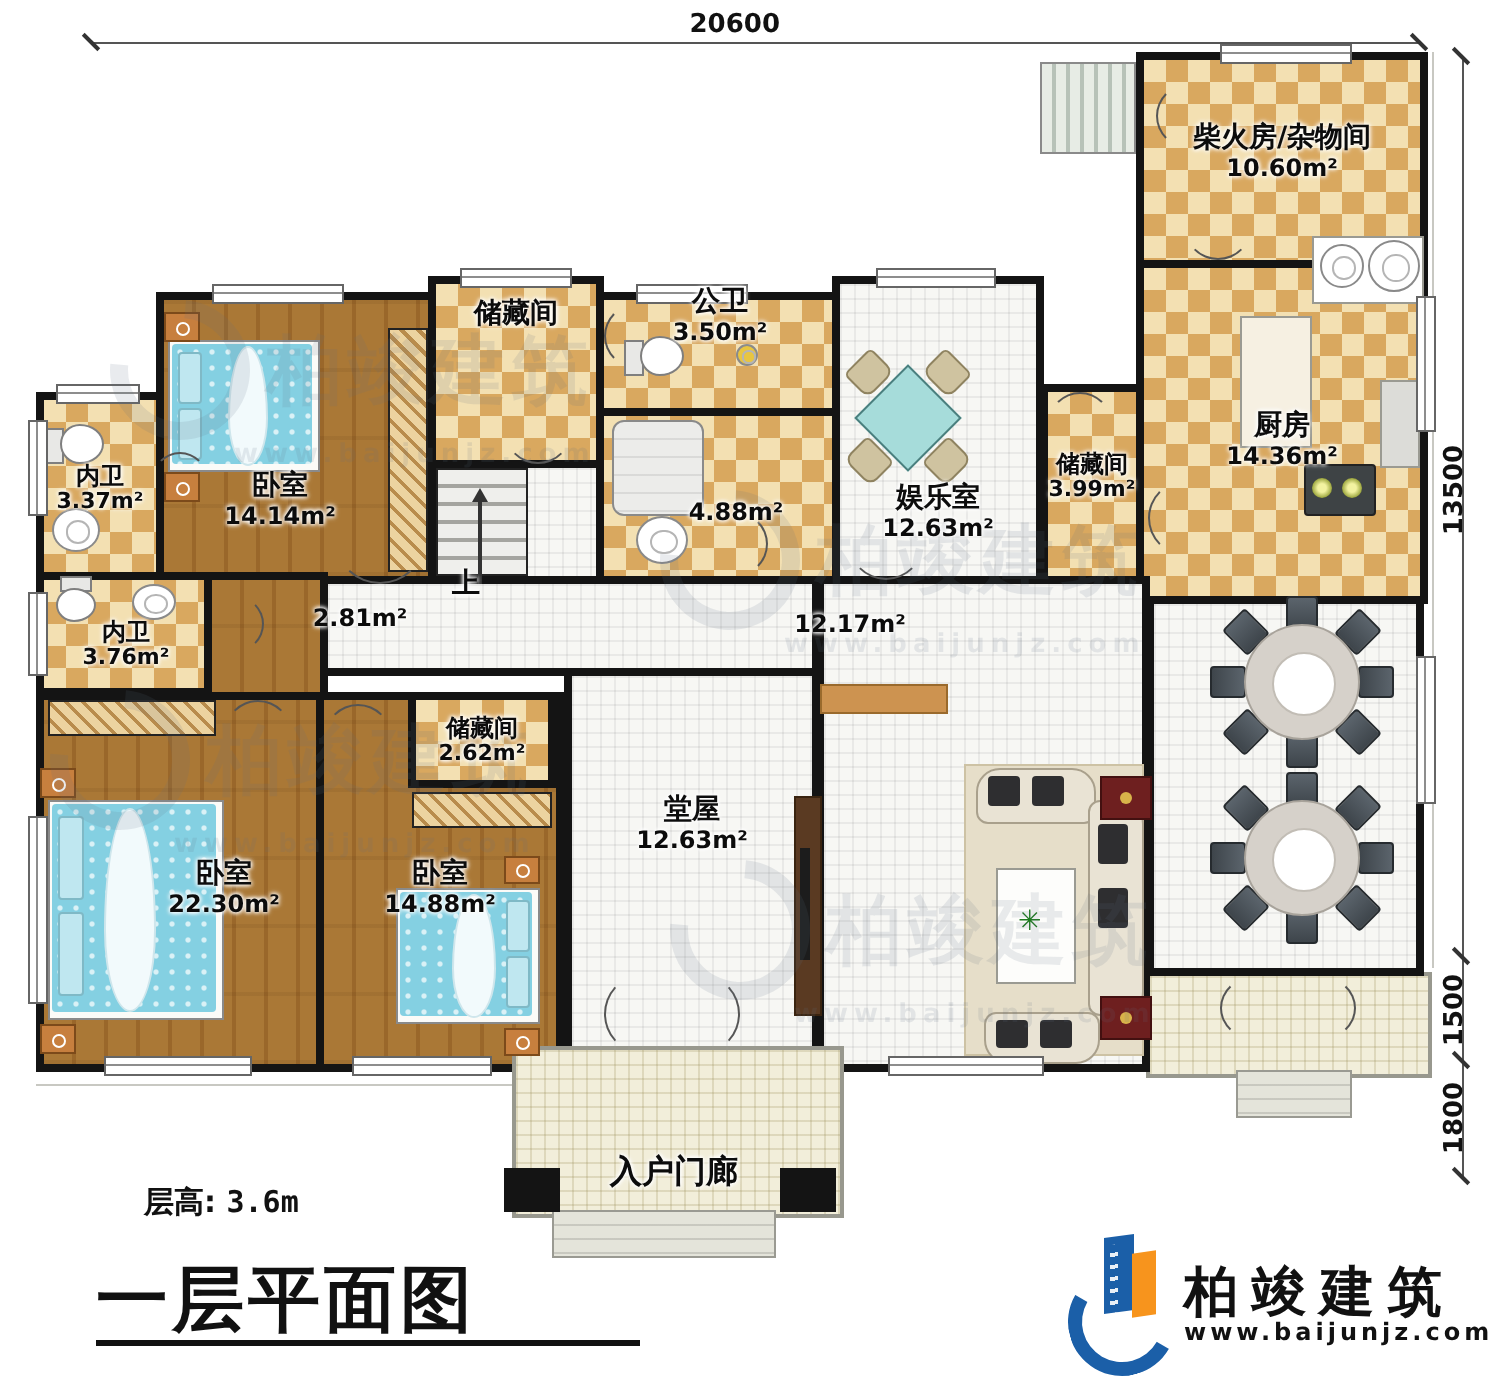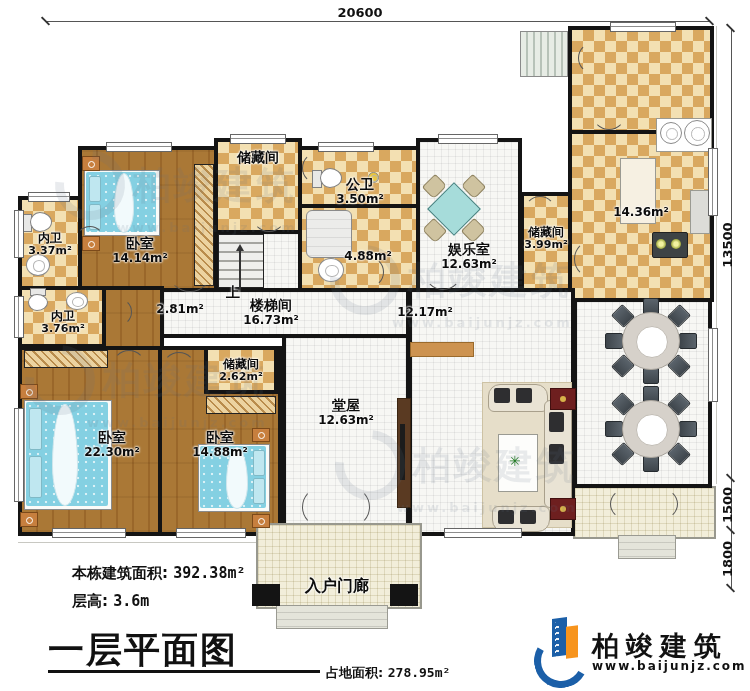--- a/index.html
+++ b/index.html
@@ -64,21 +64,21 @@
   .logo-b2{position:absolute;background:#f7941d;transform:skewY(-8deg);z-index:53;}
 </style>
 </head>
 <body>
 
 <div id="stage">
 
   <div class="dline" style="left:45px;top:21px;width:666px;height:1px;"></div>
   <div class="tick" style="left:40px;top:20px;"></div>
   <div class="tick" style="left:704px;top:20px;"></div>
-  <div class="dim" style="left:330px;top:5px;width:60px;text-align:center;">20600</div>
+  <div class="dim" style="left:330px;top:5px;width:60px;text-align:right;">20600</div>
 
   <div class="dline" style="left:731px;top:28px;width:1px;height:562px;"></div>
   <div class="tick" style="left:725px;top:27px;"></div>
   <div class="tick" style="left:725px;top:477px;"></div>
   <div class="tick" style="left:725px;top:529px;"></div>
   <div class="tick" style="left:725px;top:587px;"></div>
   <div class="dim vdim" style="left:720px;top:290px;width:90px;">13500</div>
   <div class="dim vdim" style="left:720px;top:530px;width:50px;">1500</div>
   <div class="dim vdim" style="left:720px;top:588px;width:58px;">1800</div>
 
@@ -272,32 +272,37 @@
     <div class="u">www.baijunjz.com</div>
   </div>
   <div class="wm" style="left:335px;top:430px;">
     <div class="row">
         <span class="swirl"></span>
         <span class="t">柏竣建筑</span>
       </div>
     <div class="u">www.baijunjz.com</div>
   </div>
 
+  <div class="rl" style="left:568px;top:62px;width:146px;">
+    <div>柴火房/杂物间</div>
+      <div class="ar">10.60m²</div>
+  </div>
   <div class="rl" style="left:568px;top:206px;width:146px;">
+    <div>厨房</div>
       <div class="ar">14.36m²</div>
   </div>
   <div class="rl sm" style="left:516px;top:226px;width:60px;">
     <div>储藏间</div>
       <div class="ar">3.99m²</div>
   </div>
   <div class="rl" style="left:416px;top:242px;width:106px;">
     <div>娱乐室</div>
       <div class="ar">12.63m²</div>
   </div>
-  <div class="rl" style="left:310px;top:177px;width:100px;">
+  <div class="rl" style="left:310px;top:144px;width:100px;">
     <div>公卫</div>
       <div class="ar">3.50m²</div>
   </div>
   <div class="rl" style="left:330px;top:250px;width:76px;">
     <div class="ar">4.88m²</div>
   </div>
   <div class="rl" style="left:214px;top:150px;width:88px;">
     <div>储藏间</div>
   </div>
   <div class="rl" style="left:78px;top:236px;width:124px;">
@@ -308,24 +313,20 @@
     <div>内卫</div>
       <div class="ar">3.37m²</div>
   </div>
   <div class="rl sm" style="left:18px;top:310px;width:90px;">
     <div>内卫</div>
       <div class="ar">3.76m²</div>
   </div>
   <div class="rl" style="left:220px;top:285px;width:26px;">
     <div>上</div>
   </div>
-  <div class="rl" style="left:226px;top:298px;width:90px;">
-    <div>楼梯间</div>
-      <div class="ar">16.73m²</div>
-  </div>
   <div class="rl" style="left:150px;top:303px;width:60px;">
     <div class="ar">2.81m²</div>
   </div>
   <div class="rl" style="left:385px;top:306px;width:80px;">
     <div class="ar">12.17m²</div>
   </div>
   <div class="rl sm" style="left:204px;top:358px;width:74px;">
     <div>储藏间</div>
       <div class="ar">2.62m²</div>
   </div>
@@ -338,34 +339,26 @@
       <div class="ar">14.88m²</div>
   </div>
   <div class="rl" style="left:282px;top:398px;width:128px;">
     <div>堂屋</div>
       <div class="ar">12.63m²</div>
   </div>
   <div class="rl" style="left:256px;top:537px;width:162px;font-size:16px;margin-top:40px;">
     <div>入户门廊</div>
   </div>
 
-  <div class="tb" style="left:72px;top:564px;font-size:15px;">
-    <span>本栋建筑面积:</span>
-    <span style="font-family:'DejaVu Sans Mono',monospace;">392.38m²</span>
-  </div>
   <div class="tb" style="left:72px;top:592px;font-size:15px;">
     <span>层高:</span>
     <span style="font-family:'DejaVu Sans Mono',monospace;text-align:center;">3.6m</span>
   </div>
   <div class="tb" style="left:48px;top:626px;font-size:36px;font-weight:800;letter-spacing:2px;">一层平面图</div>
   <div style="position:absolute;left:48px;top:670px;width:272px;height:3px;background:#111;z-index:50;"></div>
-  <div class="tb" style="left:326px;top:664px;font-size:13px;">
-    <span>占地面积:</span>
-    <span style="font-family:'DejaVu Sans Mono',monospace;">278.95m²</span>
-  </div>
 
   <div class="logo-swoosh" style="left:534px;top:634px;"></div>
   <div class="logo-b1" style="left:552px;top:618px;width:15px;height:38px;"></div>
   <div class="logo-b2" style="left:566px;top:626px;width:12px;height:32px;"></div>
   <div class="tb" style="left:592px;top:628px;font-size:27px;font-weight:800;letter-spacing:7px;">柏竣建筑</div>
   <div class="tb" style="left:592px;top:659px;font-size:12px;letter-spacing:2px;">www.baijunjz.com</div>
 
 </div>
 
 </body></html>

